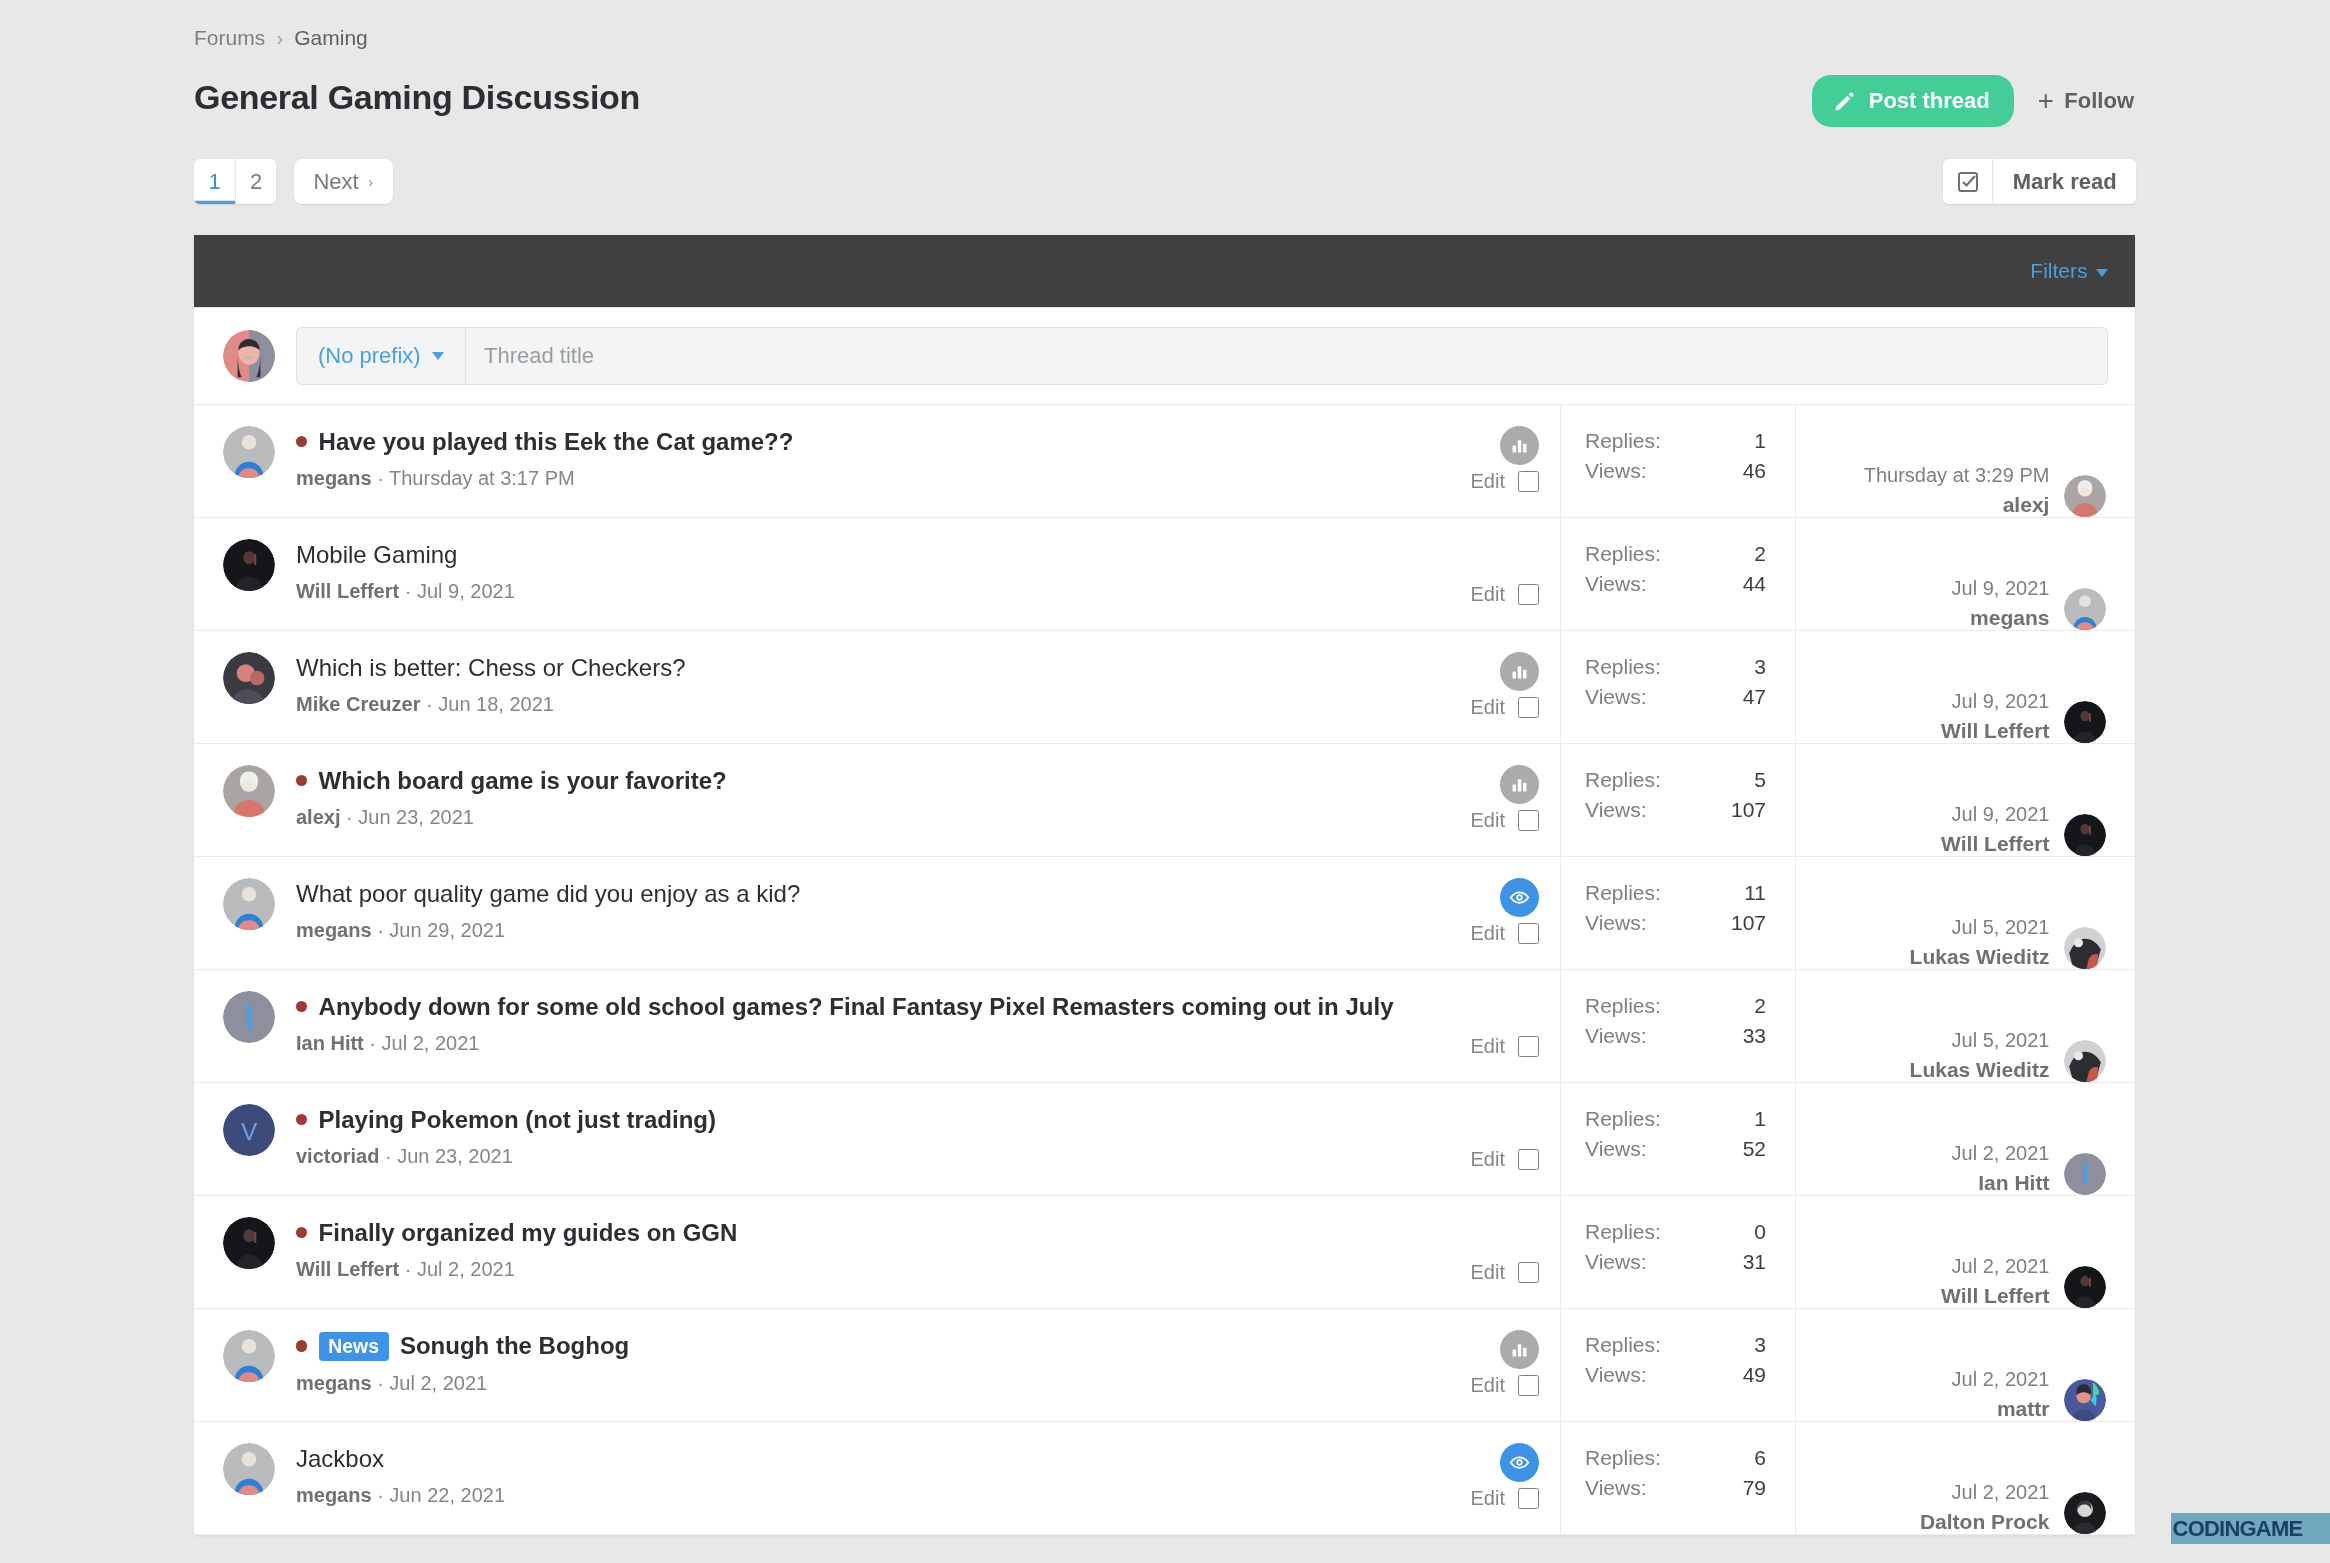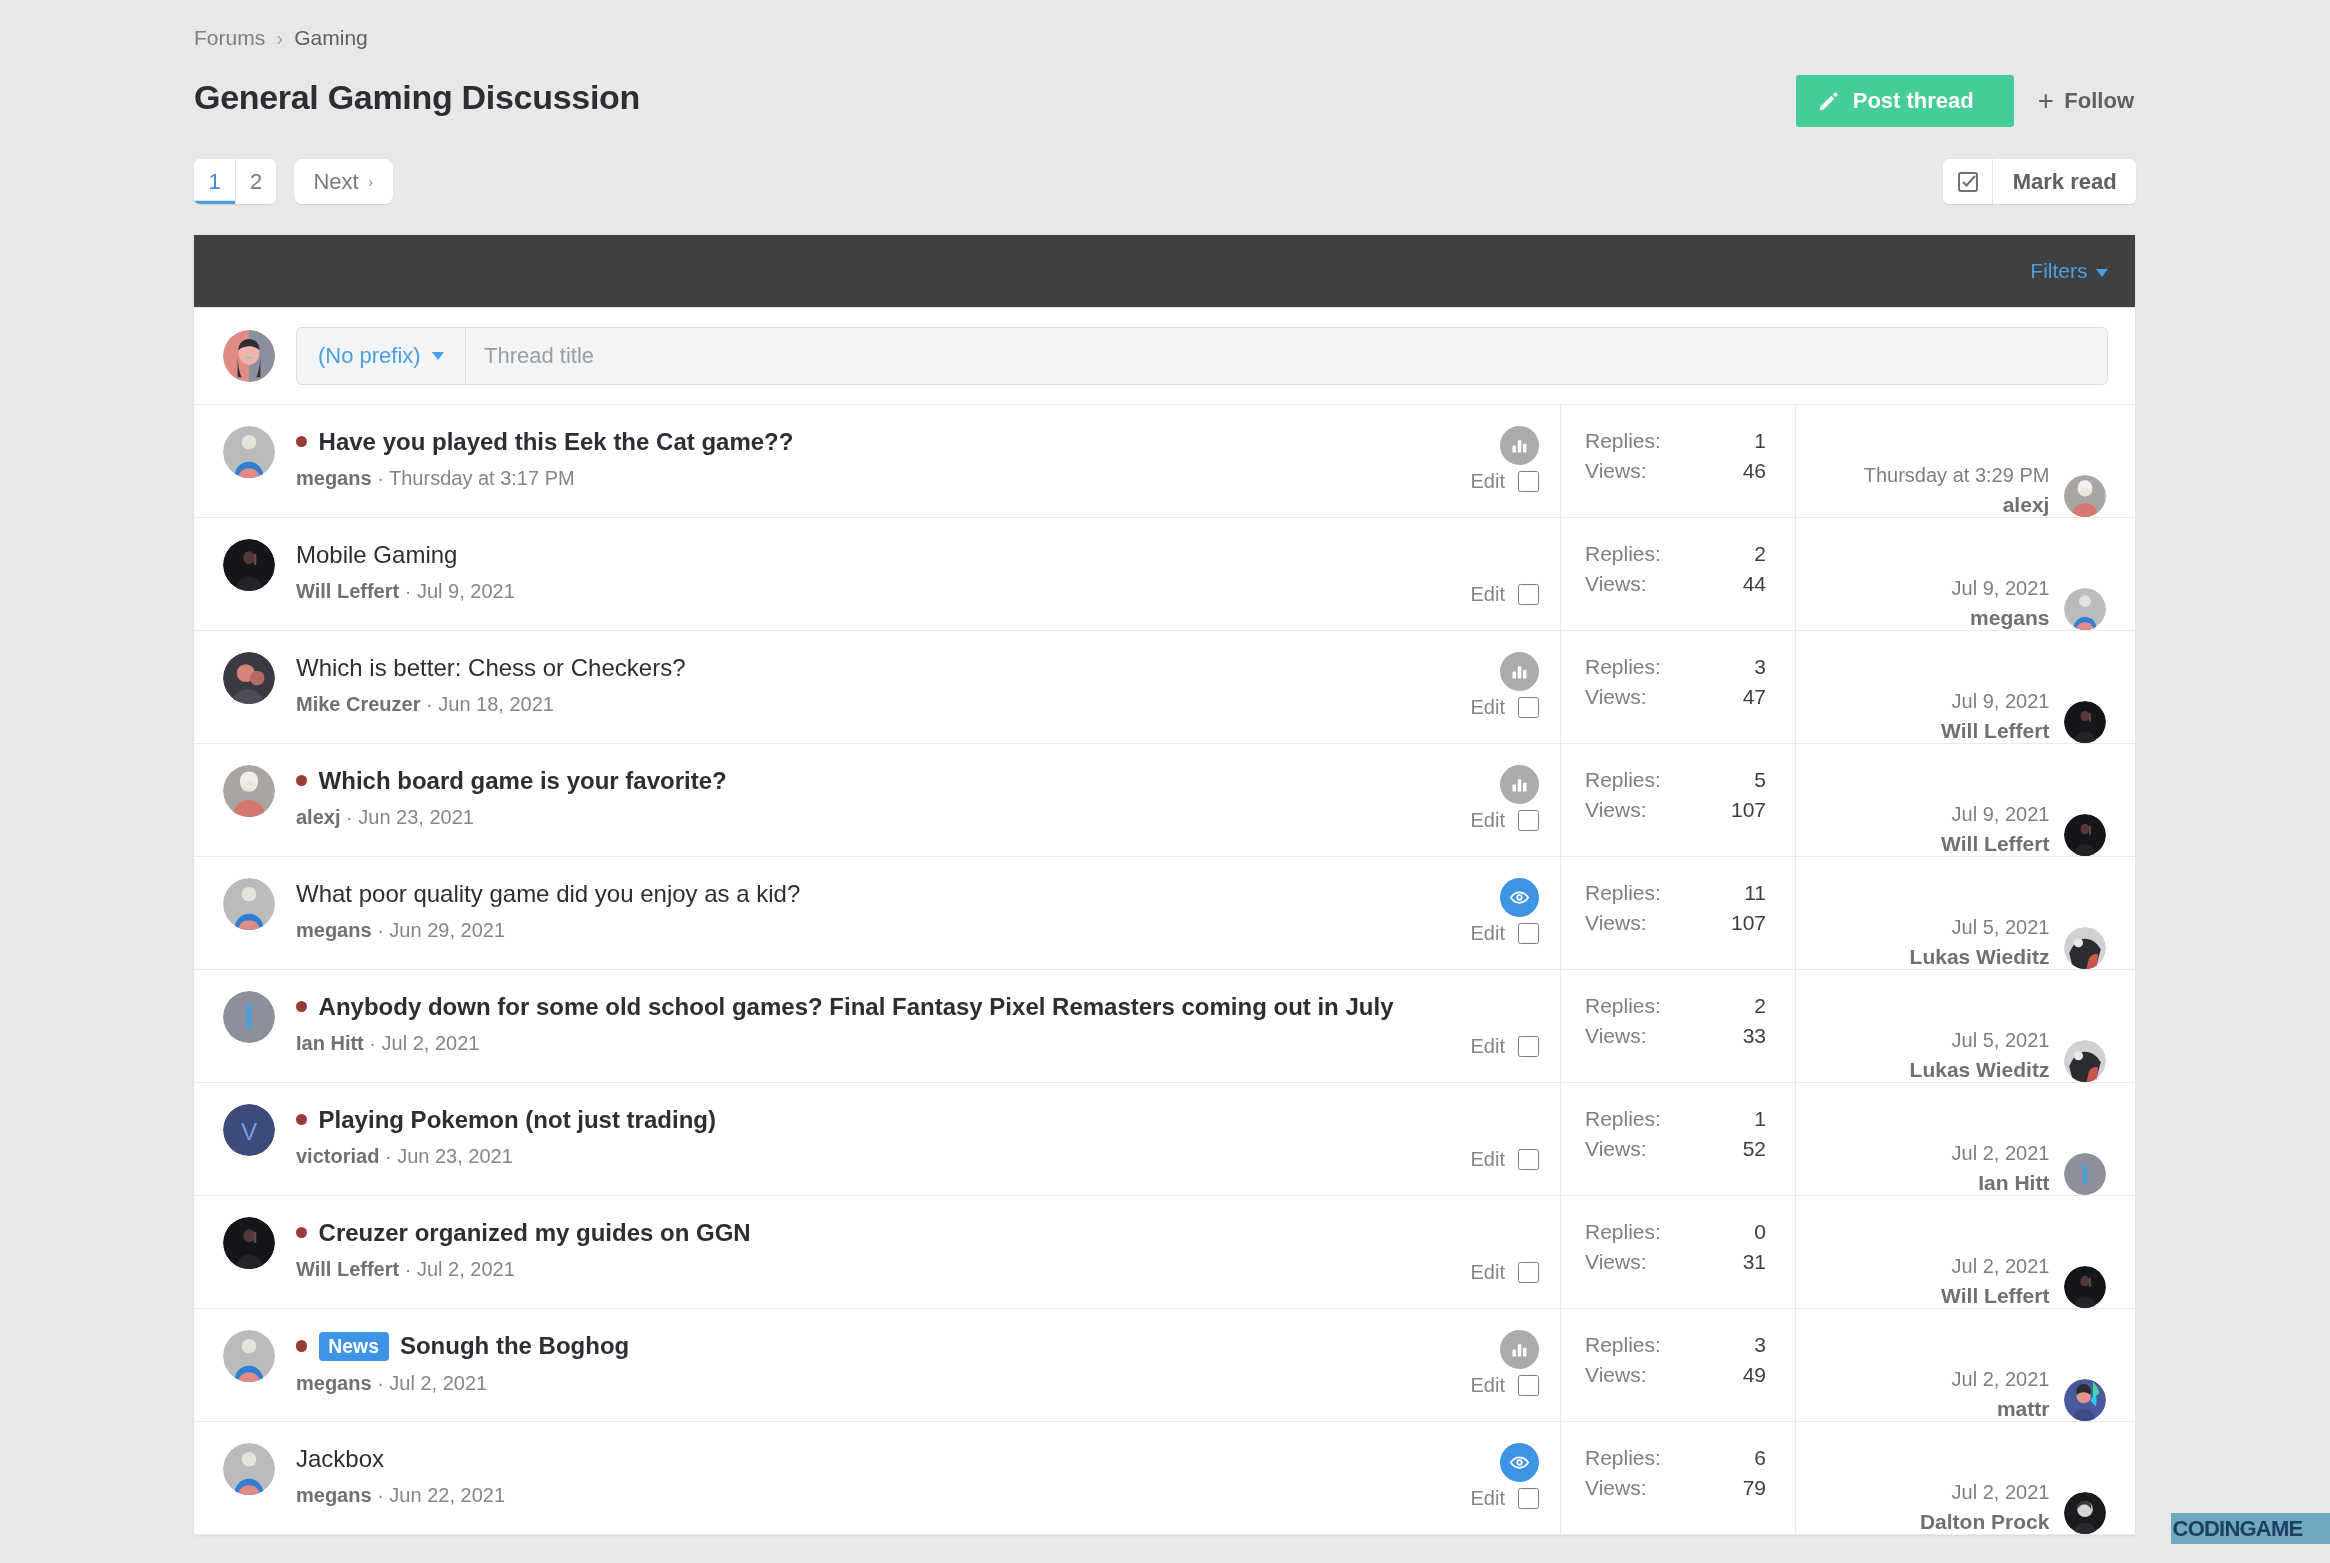--- a/index.html
+++ b/index.html
@@ -28,22 +28,22 @@
   }
 
   
   .header-actions {
     position: absolute; right: 196px; top: 75px;
     display: flex; align-items: center; gap: 24px;
   }
   .btn-post {
     display: flex; align-items: center; gap: 13px;
     background: #45cd98; color: #fff;
-    border: none; border-radius: 3px;
-    padding: 13px 40px 13px 21px;
+    border: none; border-radius: 19px;
+    padding: 13px 24px 13px 21px;
     font-size: 22px; font-weight: bold;
     font-family: "Liberation Sans", sans-serif;
     cursor: pointer;
   }
   .pencil-icon { width: 23px; height: 23px; display: block; }
   .btn-follow {
     display: flex; align-items: center; gap: 10.5px;
     color: #5d6164; font-size: 22px; font-weight: bold;
     background: none; border: none; cursor: pointer;
     font-family: "Liberation Sans", sans-serif;
@@ -738,21 +738,21 @@
                 <circle cx="32" cy="32" r="32" fill="#15161a"></circle>
            <ellipse cx="32" cy="23" rx="7" ry="8" fill="#55383a"></ellipse>
            <path d="M16 64c0-11 7-18 16-18s16 7 16 18z" fill="#23242a"></path>
            <rect x="38" y="18" width="3" height="14" rx="1.5" fill="#6a4a48"></rect>
               </svg>
             </div>
       <div class="tr-text">
         <div class="tr-titleline">
           <span class="unread-dot"></span>
 
-          <span class="tr-title bold">Creuzer organized my guides on GGN</span>
+          <span class="tr-title bold">Finally organized my guides on GGN</span>
         </div>
         <div class="tr-meta">
           <span class="author">Will Leffert</span>
           <span> · Jul 2, 2021</span>
         </div>
       </div>
     </div>
 
     <div class="tr-tools">
       <div class="status-icon none"></div>

